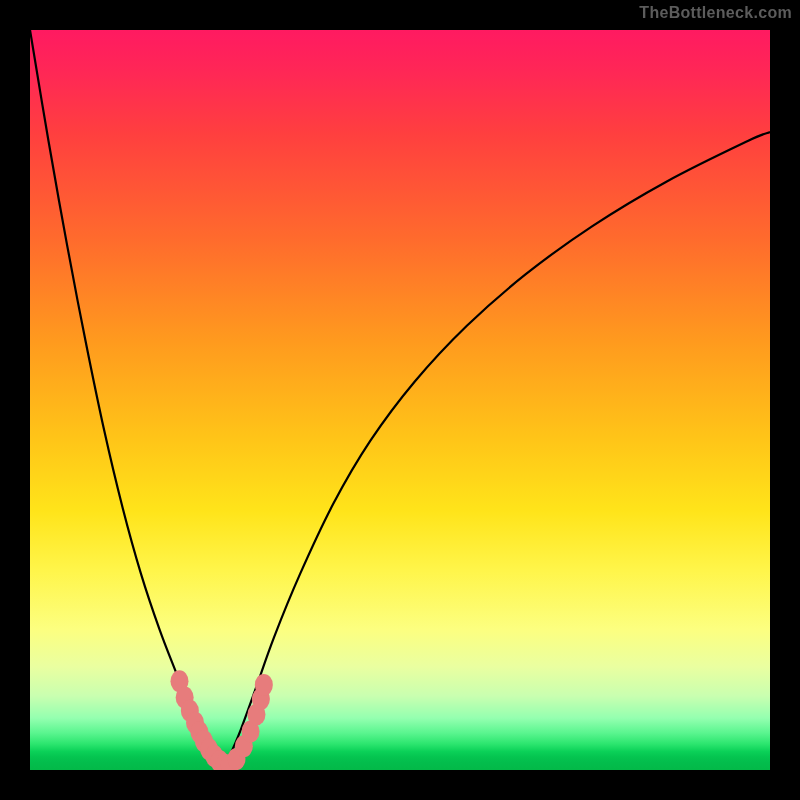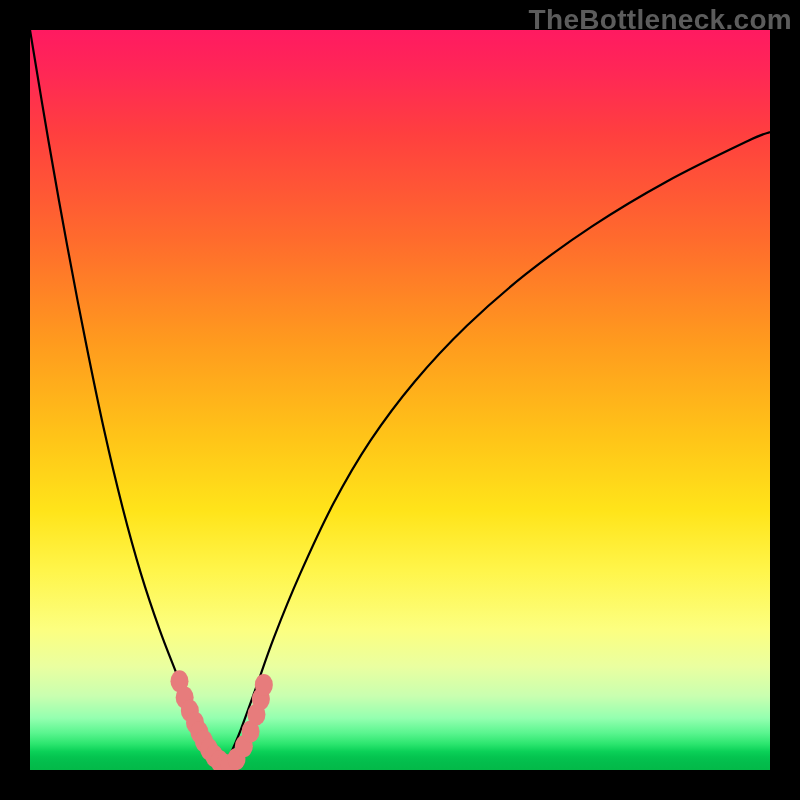--- a/index.html
+++ b/index.html
@@ -51,21 +51,21 @@
     left: 0;
     top: 0;
     width: 100%;
     height: 100%;
   }
   .watermark {
     position: absolute;
     top: 4px;
     right: 8px;
     color: #5c5c5c;
-    font-size: 28px;
+    font-size: 16px;
     font-weight: 600;
     letter-spacing: 0.3px;
     user-select: none;
   }
 </style>
 </head>
 <body>
 
 <div class="frame">
   <div class="plot">

